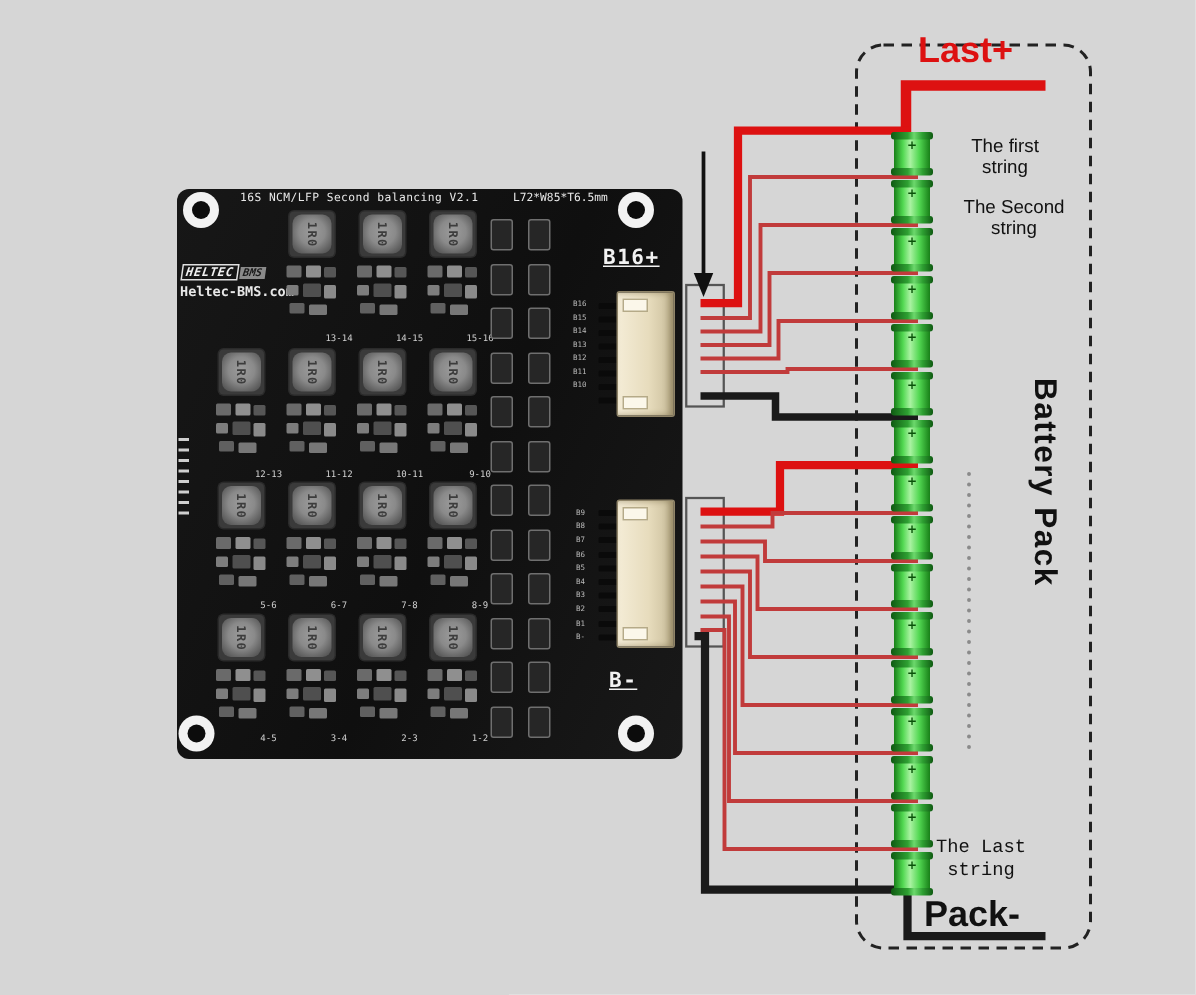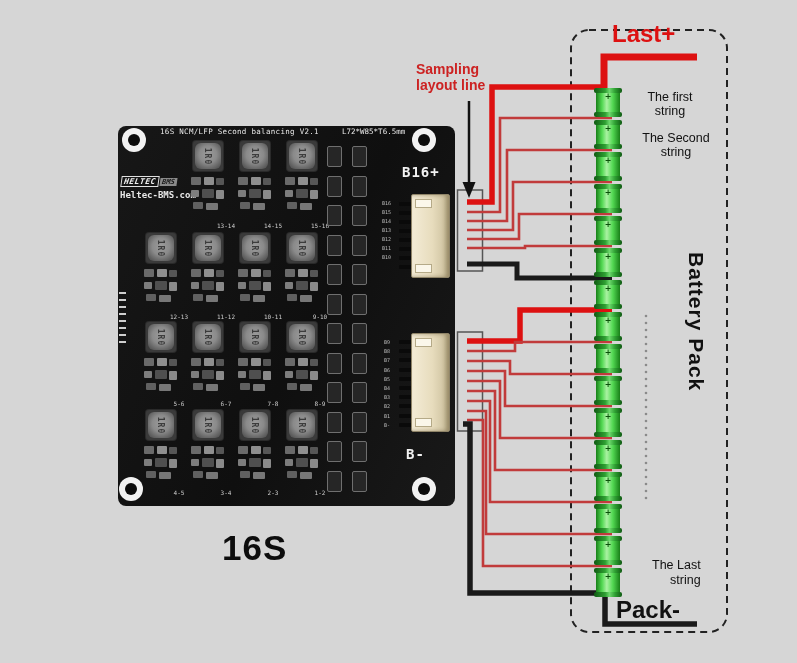--- a/index.html
+++ b/index.html
@@ -31,30 +31,30 @@
   .pair-label{position:absolute; transform:translateX(-50%); font-size:6px; color:#cfcfcf; font-family:"DejaVu Sans Mono",monospace;}
   .pad{position:absolute; border-radius:1px;}
   .cap{position:absolute; width:13px; height:19px; background:#262626; border:1px solid #6f6f6f; border-radius:2px;}
   .edge-dash{position:absolute; width:7px; height:2px; background:#cfcfcf;}
   .pin{position:absolute; width:13px; height:4px; background:#0a0a0a; border-radius:1px;}
   .pin-label{position:absolute; font-size:5px; line-height:5px; color:#b9b9b9; font-family:"DejaVu Sans Mono",monospace;}
   .connector{position:absolute; left:293px; width:37px;
     background:linear-gradient(to right,#f4ecd6 0%,#e7dcbd 55%,#c8bc99 100%);
     border:1px solid #8f8468; border-radius:2px; box-shadow:inset -3px 0 4px rgba(90,75,40,.45);}
   .notch{position:absolute; left:3px; width:15px; height:7px; background:#fbf7ea; border:1px solid #b5aa88;}
-  .term{position:absolute; color:#f2f2f2; font:bold 14px "DejaVu Sans Mono",monospace; letter-spacing:1px;}
+  .term{position:absolute; color:#f2f2f2; font:bold 14px "DejaVu Sans Mono",monospace; letter-spacing:1px;text-decoration:underline;}
   
   .model-label{position:absolute; left:222px; top:528px; font-size:35px; font-weight:bold; color:#0d0d0d; letter-spacing:1px; z-index:3;}
   .sampling{position:absolute; left:416px; top:61px; color:var(--ann-red,#cc2222); font-weight:bold; font-size:14px; line-height:16px; z-index:7;}
   .pack-pos{position:absolute; left:612px; top:20px; font-size:24px; font-weight:bold; color:var(--wire-thick-red,#dd1111); z-index:7;}
   .pack-neg{position:absolute; left:616px; top:596px; font-size:24px; font-weight:bold; color:#111; z-index:7;}
   .string-label{position:absolute; font-size:12.5px; line-height:14px; color:#111; z-index:7;}
   .lbl-first{left:632px; top:90px; width:76px; text-align:center;}
   .lbl-second{left:632px; top:131px; width:88px; text-align:center;}
-  .lbl-last{left:652px; top:558px; text-align:right; line-height:15px;}
+  .lbl-last{left:624px; top:558px; text-align:center; line-height:15px;font-family:Liberation Mono, monospace;}
   .pack-label{position:absolute; left:684px; top:252px; height:180px; writing-mode:vertical-rl;
     font-size:21px; font-weight:600; color:#111; letter-spacing:1px; z-index:7;}
   
   .overlay{position:absolute; left:0; top:0; z-index:5; pointer-events:none;}
   .wire-thin{fill:none; stroke:var(--wire-red,#c13b3b); stroke-width:2.6;}
   .wire-thick{fill:none; stroke:var(--wire-thick-red,#dd1111); stroke-width:5.5;}
   .wire-pack{fill:none; stroke:var(--wire-thick-red,#dd1111); stroke-width:7;}
   .wire-black{fill:none; stroke:var(--wire-black,#1a1a1a); stroke-width:5;}
   .wire-black-thick{fill:none; stroke:var(--wire-black,#1a1a1a); stroke-width:5.5;}
   .samp-box{fill:none; stroke:var(--outline,#555); stroke-width:1.5;}
@@ -371,26 +371,21 @@
     <div class="connector" style="top:68px;height:82px;">
       <div class="notch" style="top:4px;"></div>
       <div class="notch" style="bottom:4px;"></div>
     </div>
     <div class="connector" style="top:207px;height:97px;">
       <div class="notch" style="top:4px;"></div>
       <div class="notch" style="bottom:4px;"></div>
     </div>
   </div>
 
-  <div class="model-label">16S</div>
-
-  <div class="sampling">
-    <div>Sampling</div>
-    <div>layout line</div>
-  </div>
+
 
   <svg class="overlay" width="797" height="663" viewBox="0 0 797 663">
 
     <rect x="571" y="30" width="156" height="602" rx="18" fill="none" stroke="#222" stroke-width="2" stroke-dasharray="7 5"></rect>
 
     <rect class="samp-box" x="457.5" y="190" width="25" height="81"></rect>
     <rect class="samp-box" x="457.5" y="332" width="25" height="99"></rect>
 
     <g>
       <line x1="469" y1="101" x2="469" y2="183" stroke="#111" stroke-width="2.5"></line>

